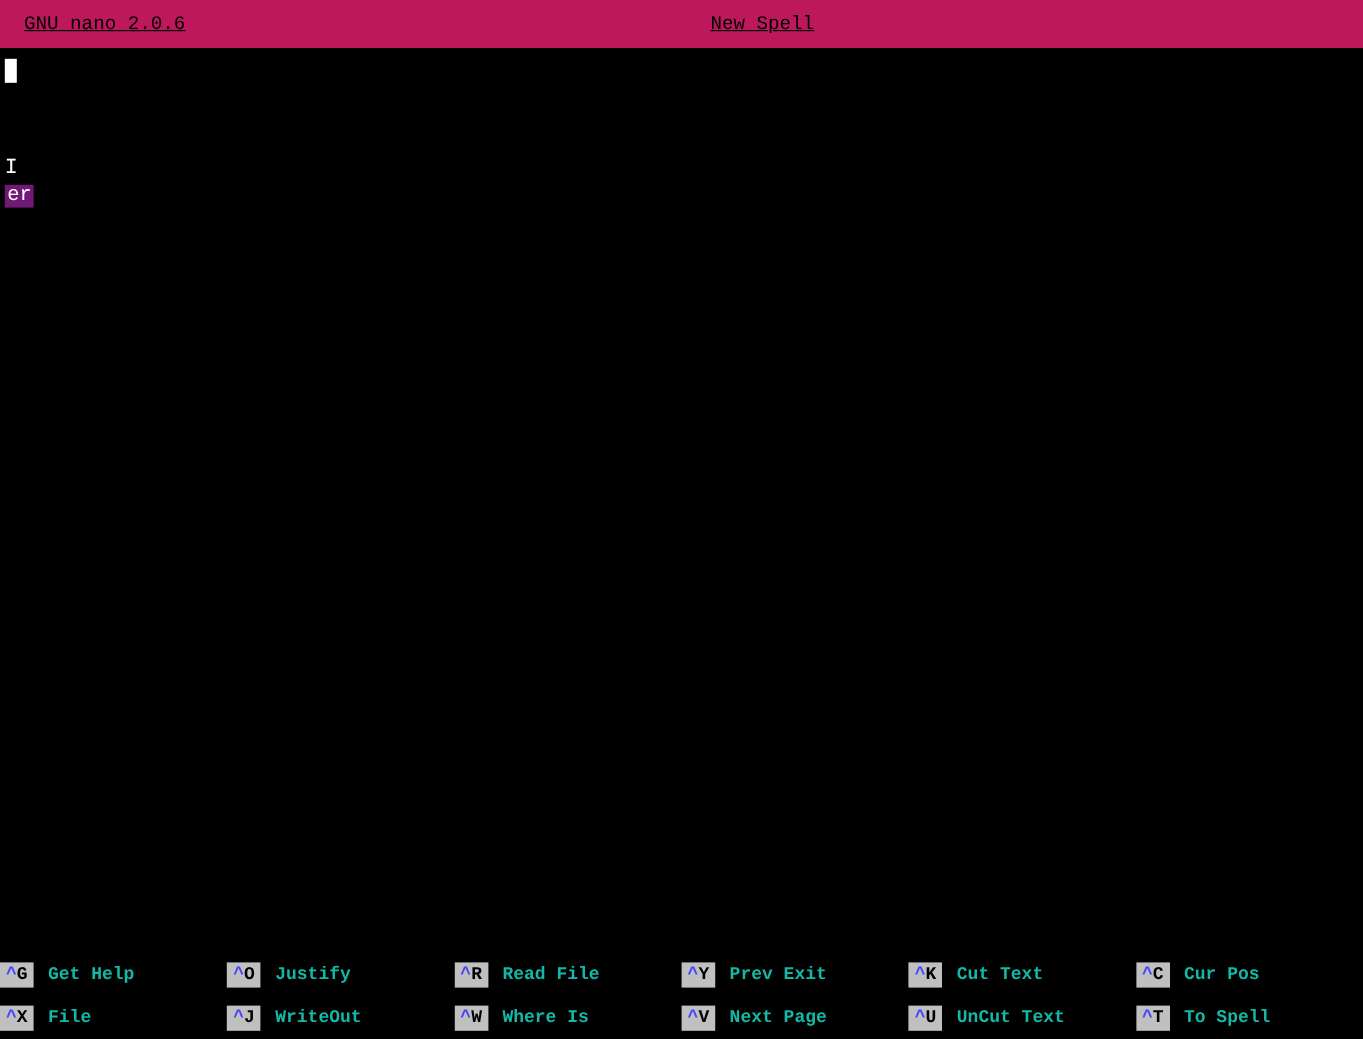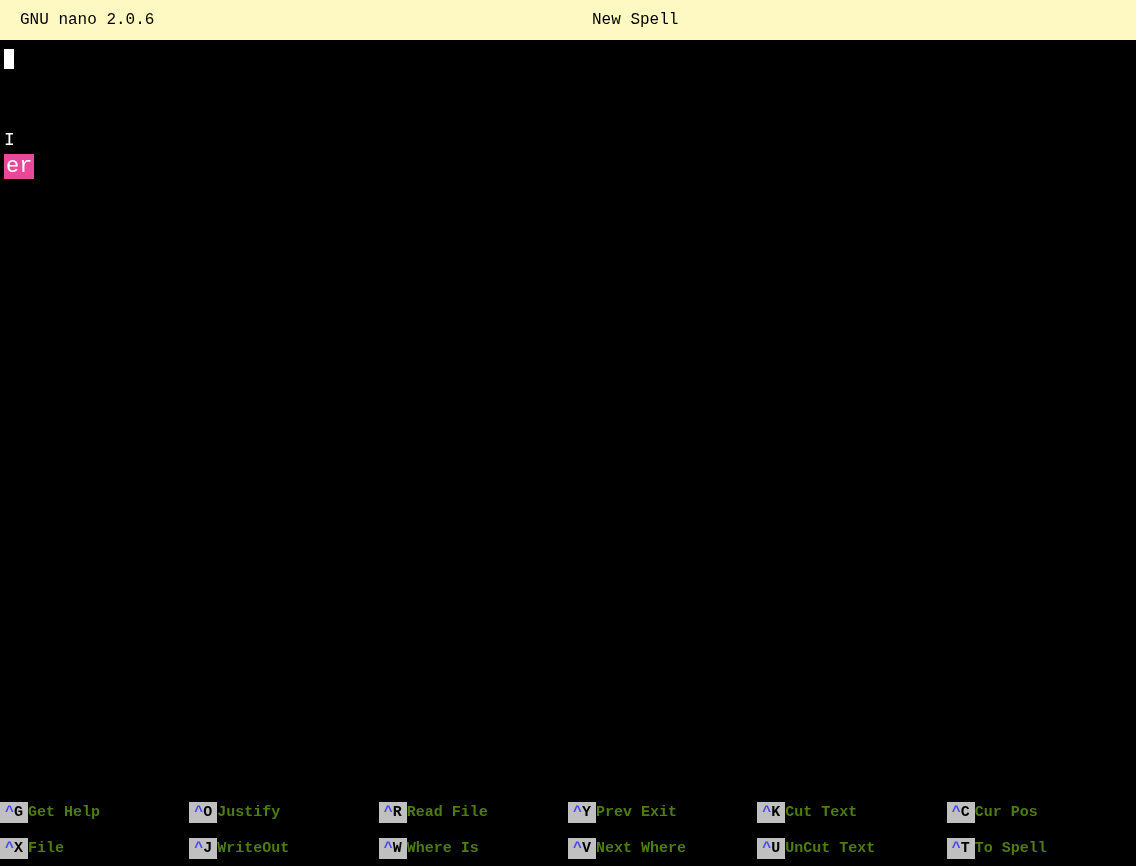--- a/index.html
+++ b/index.html
@@ -13,28 +13,29 @@
       height: 866px;
       background-color: #000000;
       font-family: 'Courier New', Courier, monospace;
       font-size: 16px;
       color: #ffffff;
       overflow: hidden;
       position: relative;
     }
 
     #title-bar {
-      background-color: #fef9c3;
+      background-color: #be185d;
       color: #000000;
       display: flex;
       justify-content: space-between;
       align-items: center;
       padding: 20px 20px;
       height: 36px;
       width: 100%;
+      text-decoration: underline;
     }
 
     #editor-area {
       background-color: #000000;
       color: #ffffff;
       width: 100%;
       height: calc(866px - 36px - 72px);
       padding: 8px 4px;
       position: relative;
     }
@@ -47,26 +48,26 @@
       vertical-align: middle;
     }
 
     #line-i {
       color: #ffffff;
       margin-top: 60px;
       font-size: 18px;
     }
 
     #line-er {
-      background-color: #ec4899;
+      background-color: #701a75;
       color: #ffffff;
       display: inline-block;
       padding: 0 2px;
       margin-top: 4px;
-      font-size: 22px;
+      font-size: 17px;
     }
 
     #bottom-bar {
       position: absolute;
       bottom: 0;
       left: 0;
       width: 100%;
       height: 72px;
       background-color: #000000;
       display: flex;
@@ -97,24 +98,24 @@
       min-width: 28px;
       text-align: center;
       display: inline-block;
     }
 
     .shortcut-key .caret {
       color: #4444ff;
     }
 
     .shortcut-label {
-      color: #4d7c0f;
+      color: #14b8a6;
       font-family: 'Courier New', Courier, monospace;
       font-size: 15px;
-      margin-left: 0;
+      margin-left: 12px;
       font-weight: bold;
     }
 
   </style>
 </head>
 <body>
 
 <div id="title-bar">
   <span>GNU nano 2.0.6</span>
   <span>New Spell</span>
@@ -169,21 +170,21 @@
     <div class="shortcut-item">
       <span class="shortcut-key"><span class="caret">^</span>J</span>
       <span class="shortcut-label">WriteOut</span>
     </div>
     <div class="shortcut-item">
       <span class="shortcut-key"><span class="caret">^</span>W</span>
       <span class="shortcut-label">Where Is</span>
     </div>
     <div class="shortcut-item">
       <span class="shortcut-key"><span class="caret">^</span>V</span>
-      <span class="shortcut-label">Next Where</span>
+      <span class="shortcut-label">Next Page</span>
     </div>
     <div class="shortcut-item">
       <span class="shortcut-key"><span class="caret">^</span>U</span>
       <span class="shortcut-label">UnCut Text</span>
     </div>
     <div class="shortcut-item">
       <span class="shortcut-key"><span class="caret">^</span>T</span>
       <span class="shortcut-label">To Spell</span>
     </div>
   </div>

